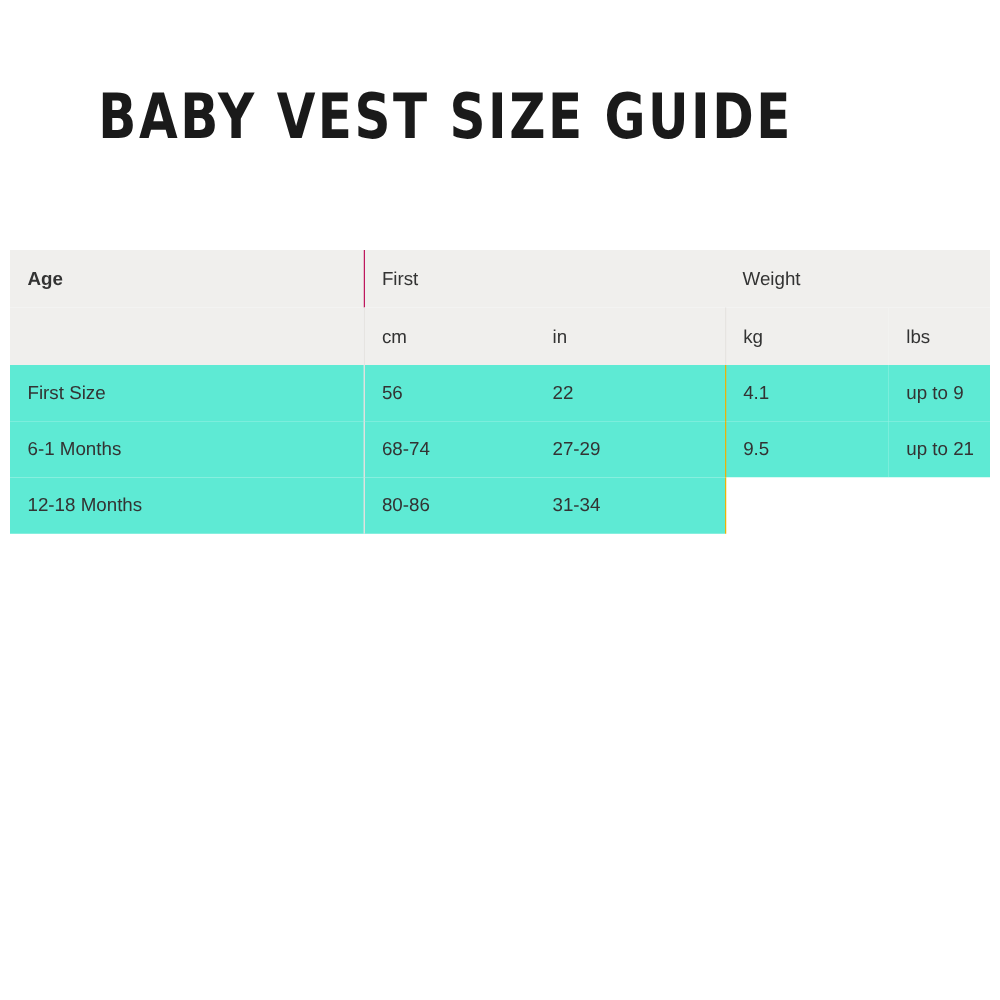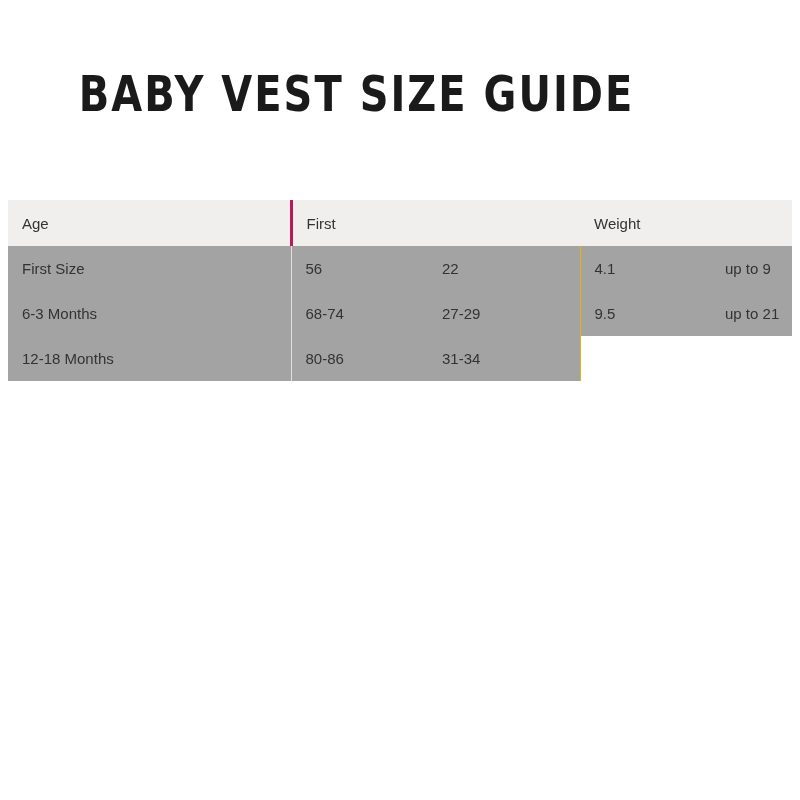--- a/index.html
+++ b/index.html
@@ -83,35 +83,35 @@
   }
 
   .body-row td {
     height: 45px;
     border-bottom: 1px solid #e2e0dd;
   }
   .body-row.shaded td {
     background: #f5f4f2;
   }
   .body-row.plain td {
-    background: #a3a3a3;
+    background: #5eead4;
   }
   .body-row td.col-age {
     border-right: 1px solid #e2e0dd;
   }
   .body-row td.col-in {
     border-right: 1px solid #eab308;
   }
   .head-row td.col-age,
   .head-row td.col-cm,
   .sub-row td.col-age,
   .sub-row td.col-cm {
     
   }
-  .head-row td.col-age { border-right: 3px solid #be185d; }
+  .head-row td.col-age { border-right: 1px solid #be185d; font-weight: bold; }
   .sub-row td.col-age  { border-right: 1px solid #e6e4e1; }
   .sub-row td.col-in   { border-right: 1px solid #e6e4e1; }
   .sub-row td { border-bottom: 1px solid #e2e0dd; }
 
   .last-row td.col-kg,
   .last-row td.col-lbs {
     background: #ffffff;
     border-bottom: none;
   }
   .last-row td {
@@ -133,30 +133,37 @@
         <col class="c-in">
         <col class="c-kg">
         <col class="c-lbs">
       </colgroup>
       <tbody>
         <tr class="head-row">
           <td class="col-age">Age</td>
           <td class="col-cm" colspan="2">First</td>
           <td class="col-kg" colspan="2">Weight</td>
         </tr>
+        <tr class="sub-row">
+          <td class="col-age"></td>
+          <td class="col-cm">cm</td>
+          <td class="col-in">in</td>
+          <td class="col-kg">kg</td>
+          <td class="col-lbs">lbs</td>
+        </tr>
 
         <tr class="body-row plain">
           <td class="col-age">First Size</td>
           <td class="col-cm">56</td>
           <td class="col-in">22</td>
           <td class="col-kg">4.1</td>
           <td class="col-lbs">up to 9</td>
         </tr>
         <tr class="body-row plain">
-          <td class="col-age">6-3 Months</td>
+          <td class="col-age">6-1 Months</td>
           <td class="col-cm">68-74</td>
           <td class="col-in">27-29</td>
           <td class="col-kg">9.5</td>
           <td class="col-lbs">up to 21</td>
         </tr>
         <tr class="body-row plain last-row">
           <td class="col-age">12-18 Months</td>
           <td class="col-cm">80-86</td>
           <td class="col-in">31-34</td>
           <td class="col-kg"></td>

